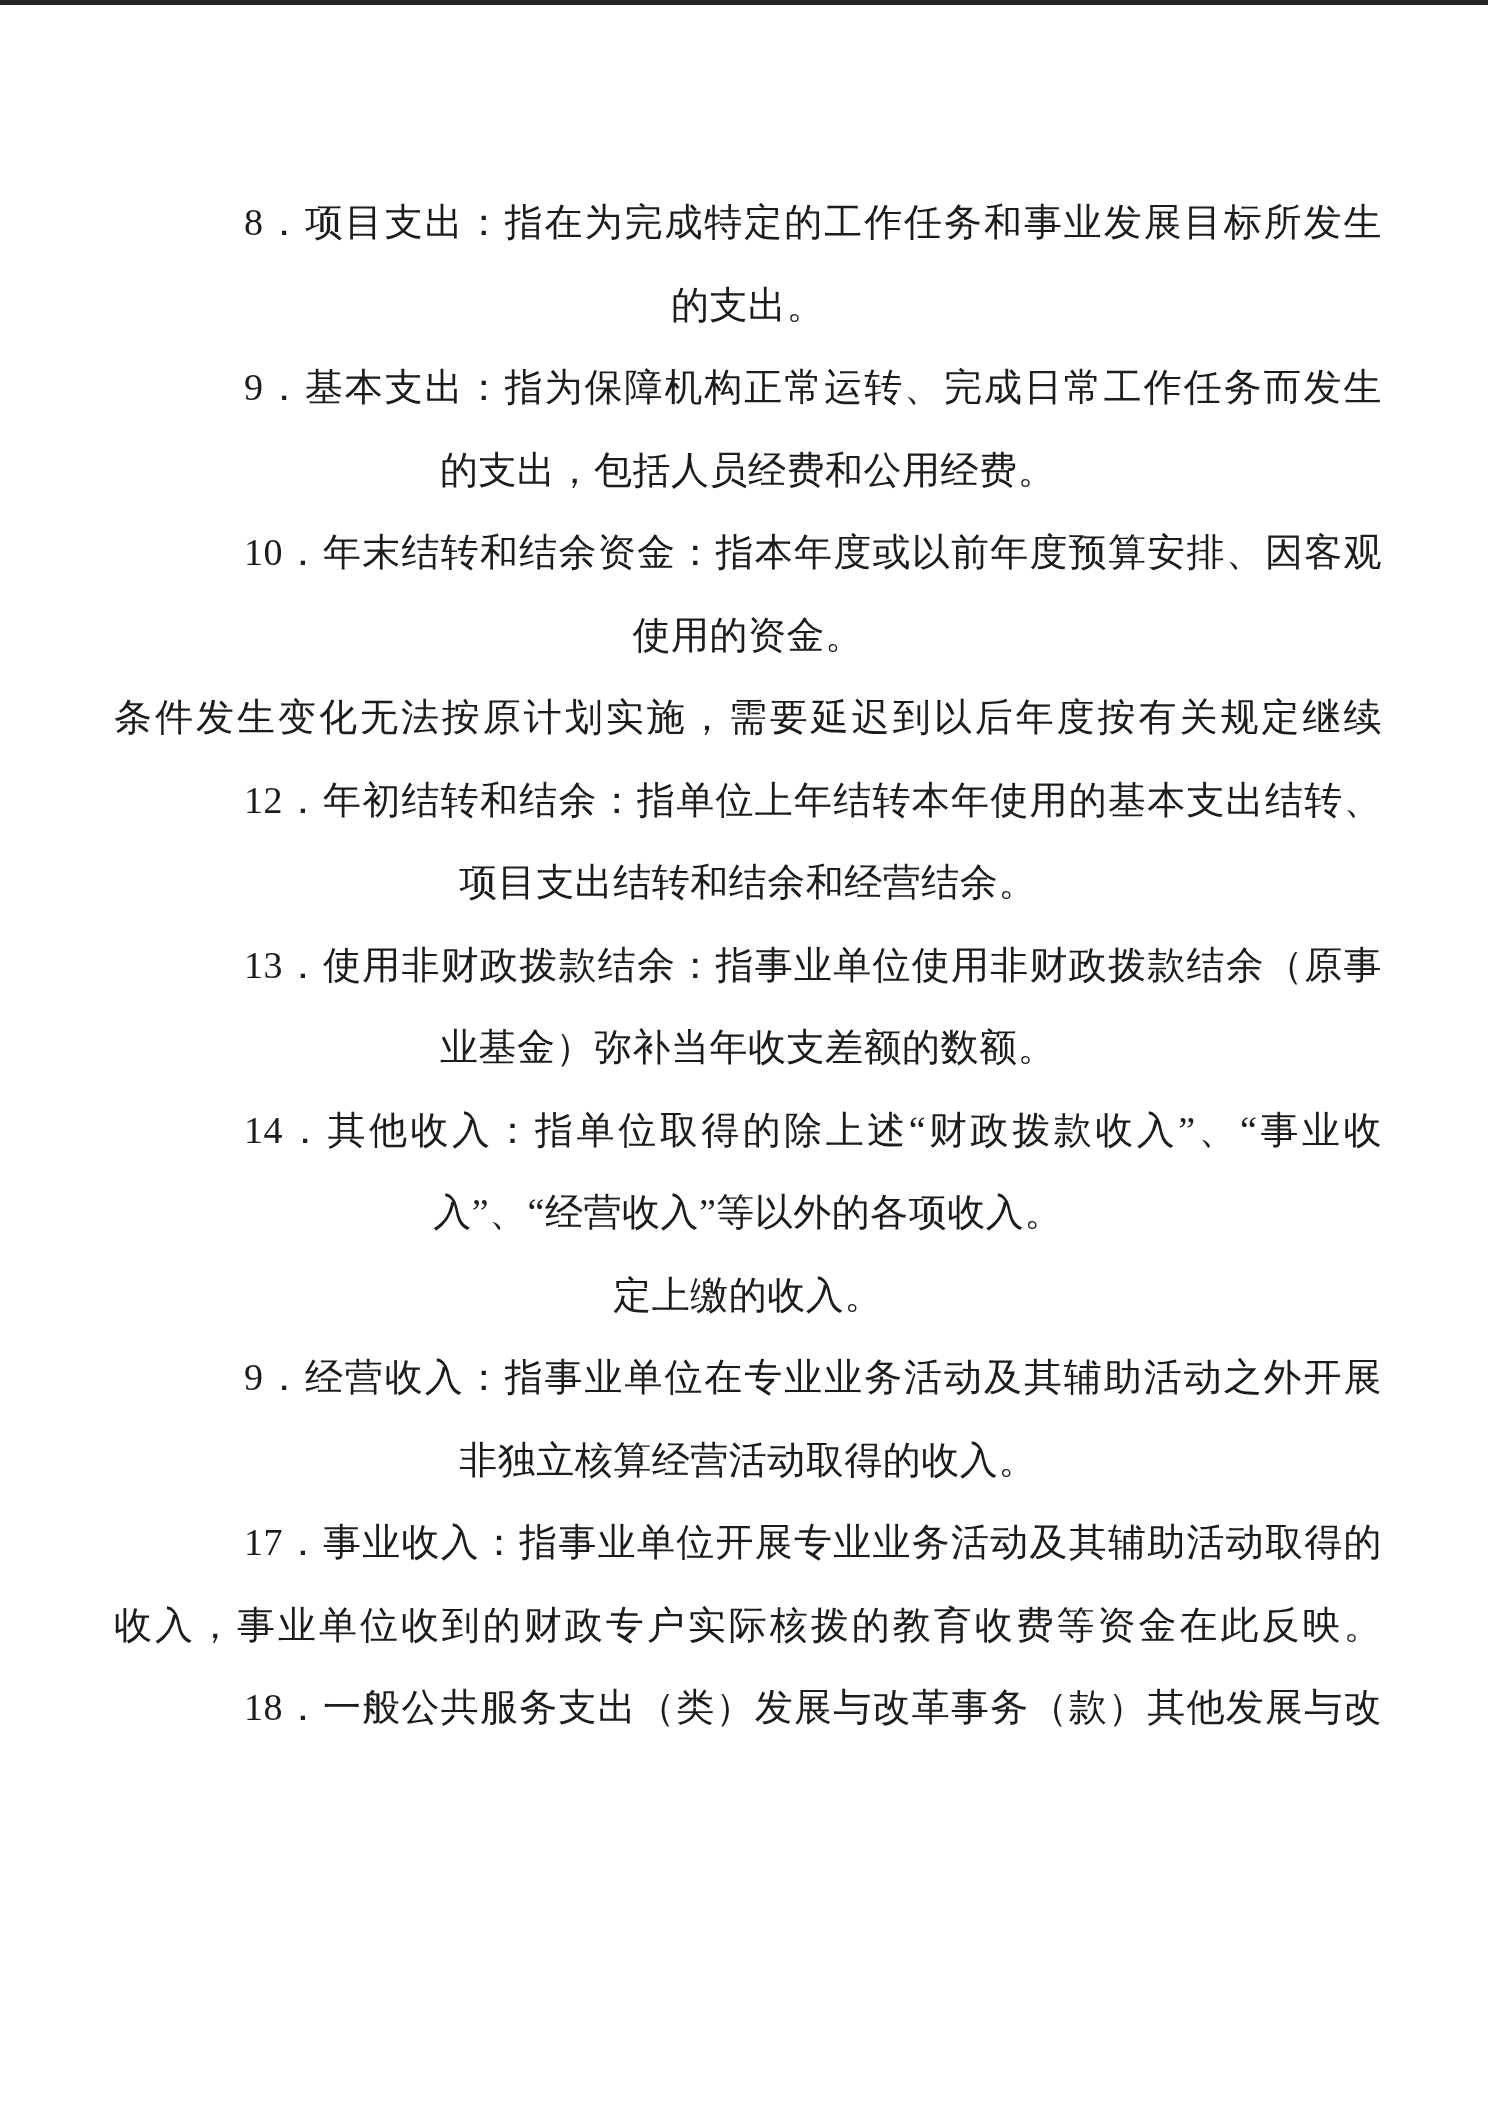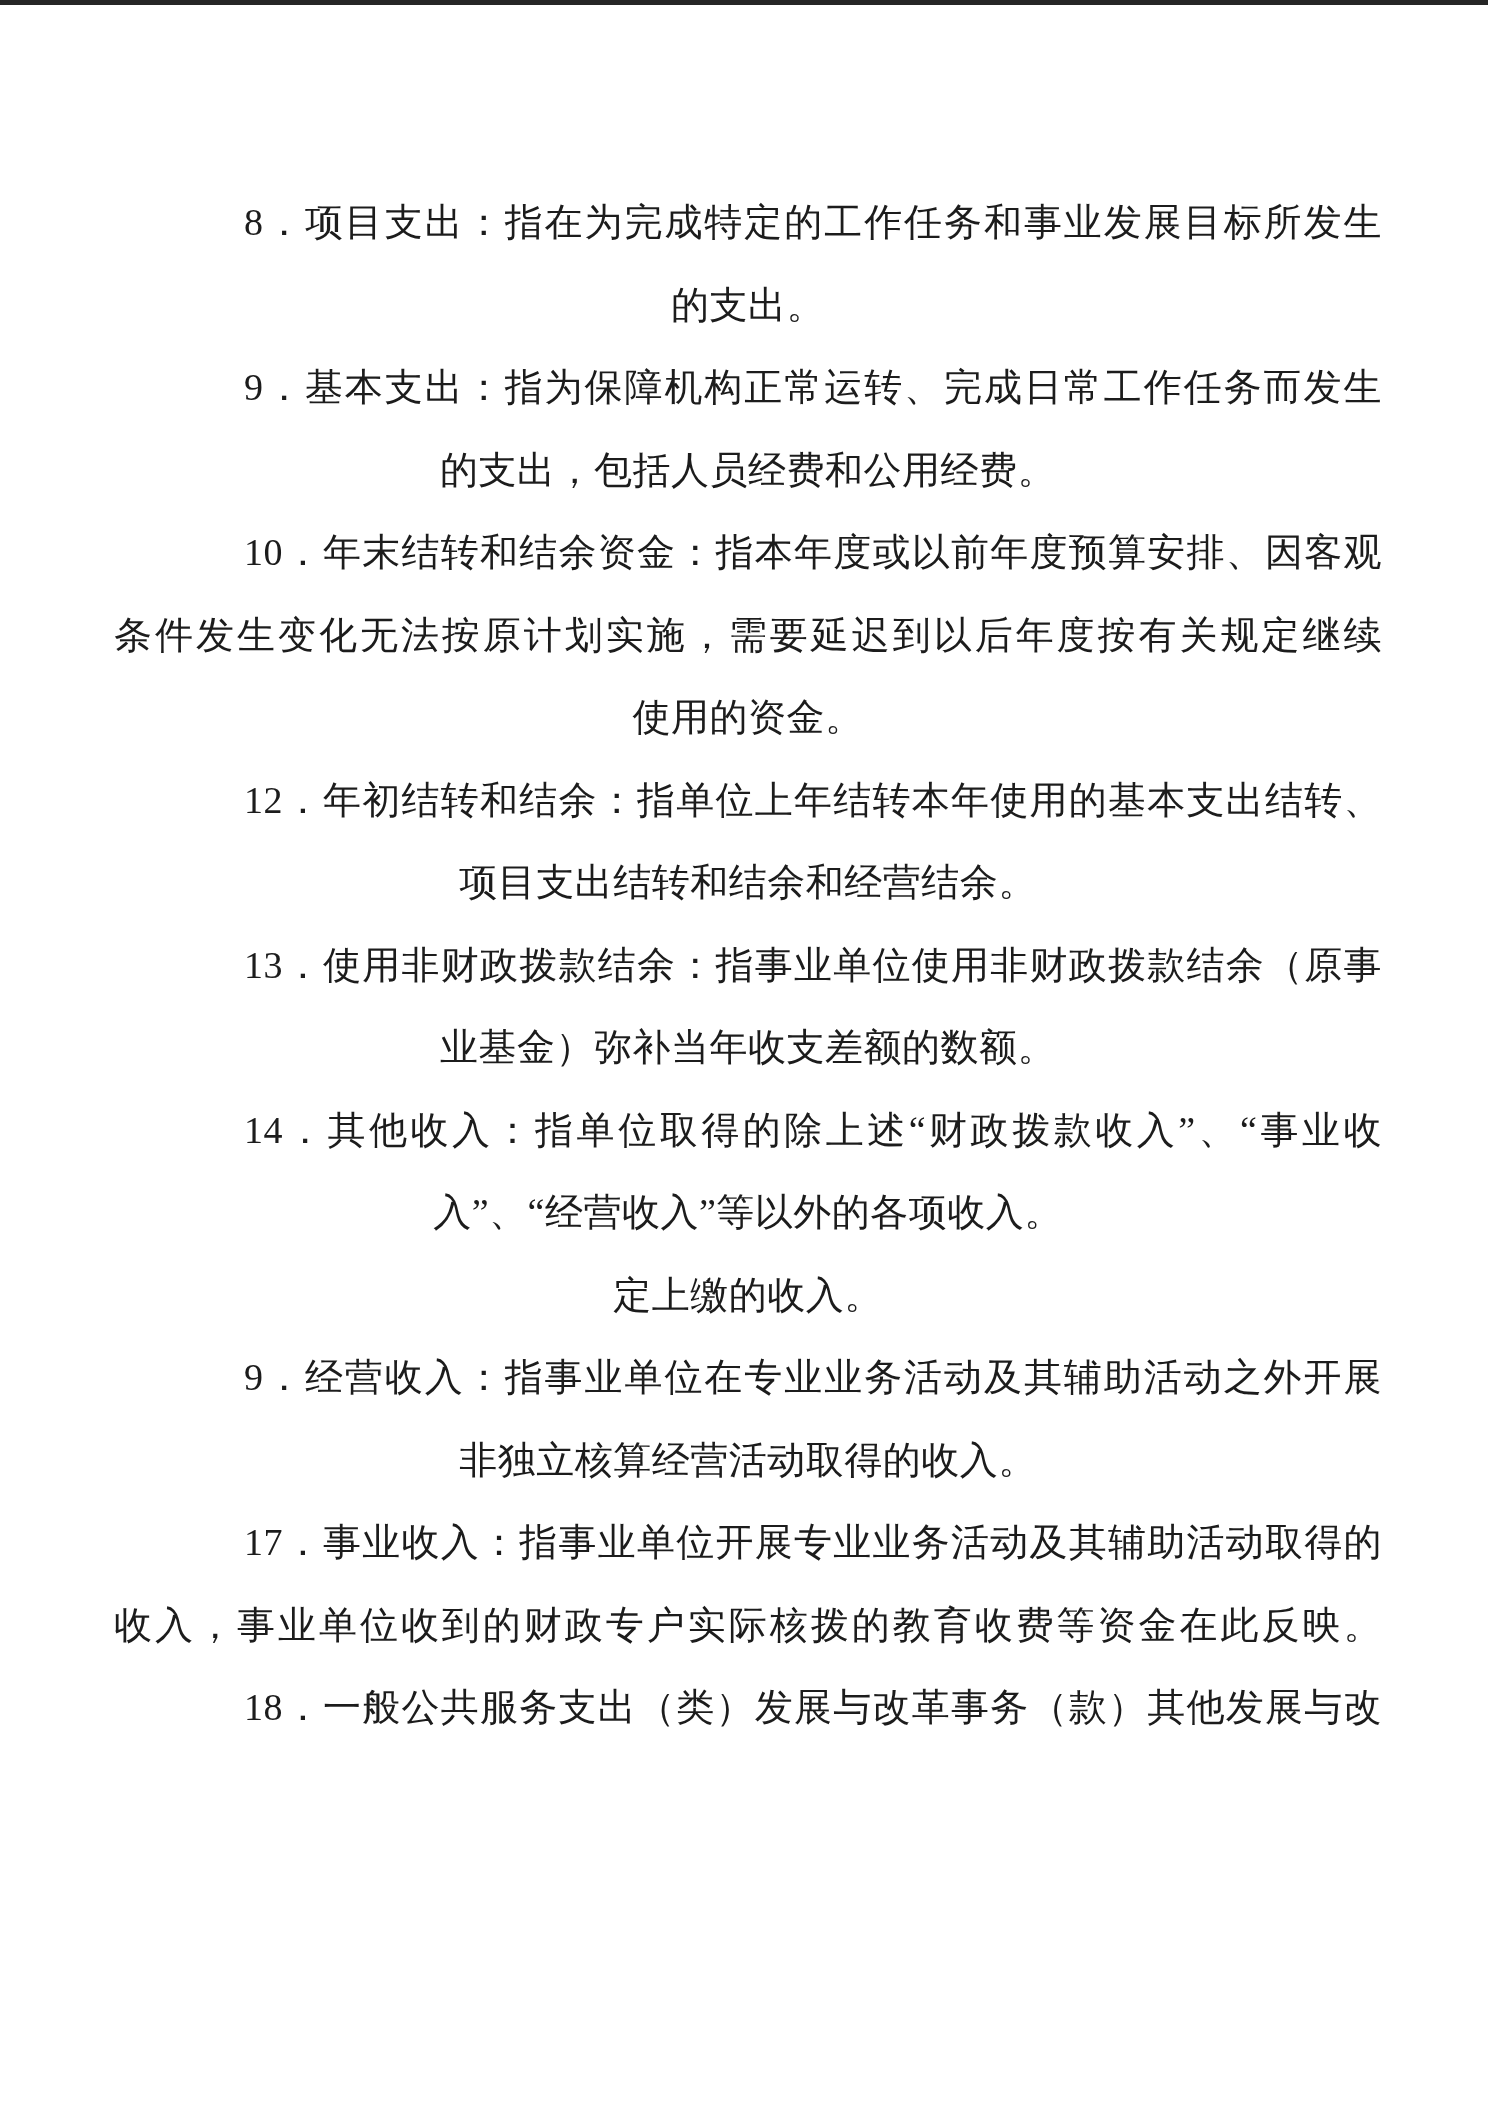--- a/index.html
+++ b/index.html
@@ -72,22 +72,22 @@
       <div class="para">
         <div class="line full first">8．项目支出：指在为完成特定的工作任务和事业发展目标所发生</div>
         <div class="line">的支出。</div>
       </div>
       <div class="para">
         <div class="line full first">9．基本支出：指为保障机构正常运转、完成日常工作任务而发生</div>
         <div class="line">的支出，包括人员经费和公用经费。</div>
       </div>
       <div class="para">
         <div class="line full first">10．年末结转和结余资金：指本年度或以前年度预算安排、因客观</div>
+        <div class="line">使用的资金。</div>
         <div class="line full">条件发生变化无法按原计划实施，需要延迟到以后年度按有关规定继续</div>
-        <div class="line">使用的资金。</div>
       </div>
       <div class="para">
         <div class="line full first">12．年初结转和结余：指单位上年结转本年使用的基本支出结转、</div>
         <div class="line">项目支出结转和结余和经营结余。</div>
       </div>
       <div class="para">
         <div class="line full first">13．使用非财政拨款结余：指事业单位使用非财政拨款结余（原事</div>
         <div class="line">业基金）弥补当年收支差额的数额。</div>
       </div>
       <div class="para">

